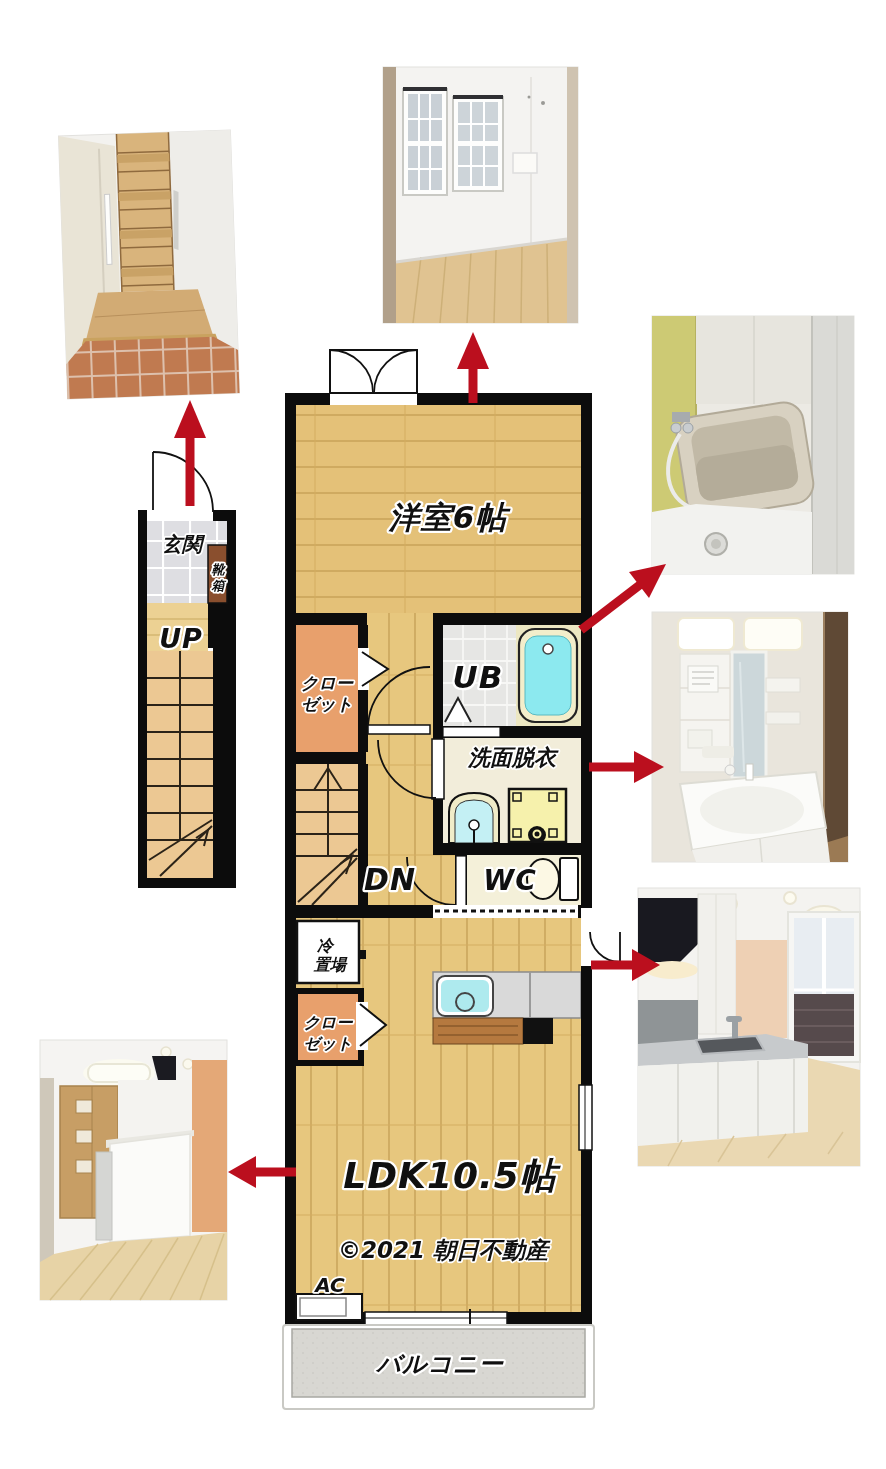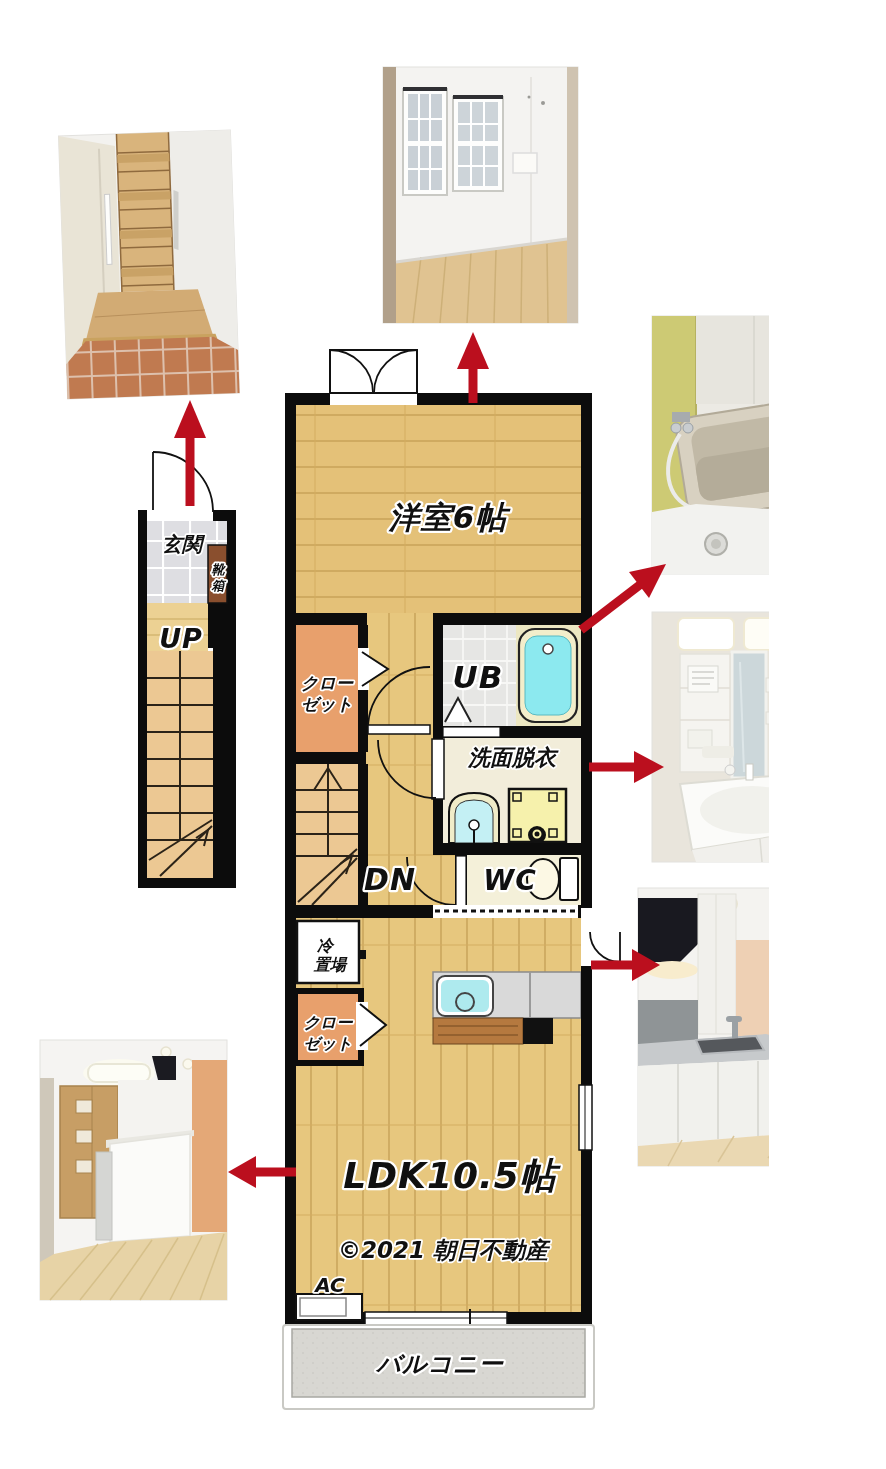--- a/index.html
+++ b/index.html
@@ -1,16 +1,16 @@
 <!DOCTYPE html>
 <html><head>
 <meta charset="utf-8">
 <style>
   html,body{margin:0;padding:0;background:#ffffff;}
-  .canvas{position:relative;width:769px;height:1469px;background:#ffffff;overflow:hidden;
+  .canvas{position:relative;width:886px;height:1469px;background:#ffffff;overflow:hidden;
           font-family:"DejaVu Sans","Liberation Sans",sans-serif;}
   svg{display:block}
   .fp-t{font-family:"DejaVu Sans","Liberation Sans",sans-serif;
         font-style:italic;font-weight:600;fill:#101010;
         stroke:#ffffff;stroke-width:4.5px;paint-order:stroke;stroke-linejoin:round;
         letter-spacing:1px;}
   .fp-t.small{stroke-width:3.5px;letter-spacing:0;}
 </style>
 </head>
 <body>

